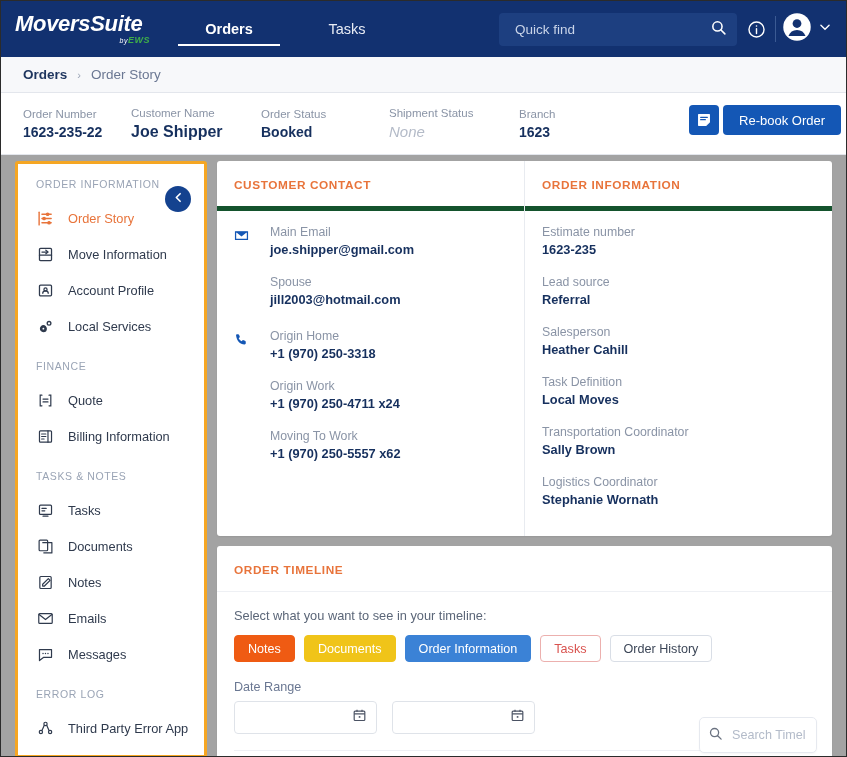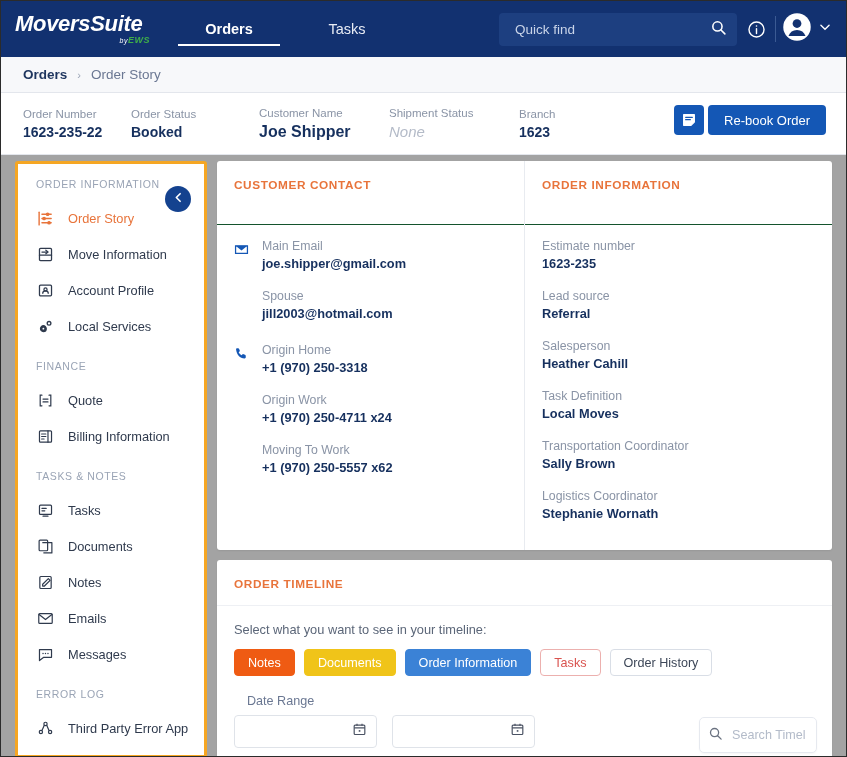--- a/index.html
+++ b/index.html
@@ -120,21 +120,21 @@
     display: flex; align-items: center;
     position: relative;
     padding-left: 22px;
   }
   .sum-field { display: flex; flex-direction: column; justify-content: center; }
   .sum-label { font-size: 11.5px; color: #8a94a6; margin-bottom: 4px; }
   .sum-value { font-size: 14px; color: #16305e; font-weight: bold; }
   .sum-value.big { font-size: 16px; }
   .sum-value.muted { font-size: 15px; color: #b4bbc8; font-style: italic; font-weight: normal; }
 
-  .sum-actions { position: absolute; right: 20px; top: 12px; display: flex; align-items: center; gap: 4px; }
+  .sum-actions { position: absolute; right: 5px; top: 12px; display: flex; align-items: center; gap: 4px; }
   .note-btn {
     width: 30px; height: 30px; border-radius: 4px;
     background: #1457b5;
     display: flex; align-items: center; justify-content: center;
     cursor: pointer;
   }
   .rebook-btn {
     height: 30px; padding: 0 16px;
     background: #1457b5; color: #fff;
     border: none; border-radius: 4px;
@@ -191,25 +191,25 @@
   .side-item.active .si-label { color: #e8743b; }
 
   
   .main { flex: 1; display: flex; flex-direction: column; gap: 10px; min-width: 0; }
   .cards-row { display: flex; gap: 0; background: #ffffff; border-radius: 3px; box-shadow: 0 1px 2px rgba(0,0,0,0.07); }
   .card { flex: 1; min-width: 0; }
   .card + .card { border-left: 1px solid #e8ebf0; }
   .card-head {
     font-size: 11.8px; letter-spacing: 0.6px;
     color: #e8743b; font-weight: bold;
-    padding: 17px 0 32px 17px;
-    border-bottom: 1px solid #14532d;
+    padding: 17px 0 14px 17px;
+    border-bottom: 5px solid #14532d;
   }
   .card-body { padding: 14px 17px 16px 17px; }
-  .kv-row { display: flex; gap: 12px; margin-bottom: 13px; }
+  .kv-row { display: flex; gap: 20px; margin-bottom: 13px; }
   .kv-icon { width: 16px; flex: none; padding-top: 3px; }
   .kv-text { min-width: 0; }
   .kv-label { font-size: 12.3px; color: #8a94a6; margin-bottom: 3px; }
   .kv-value { font-size: 12.8px; color: #16305e; font-weight: bold; }
 
   
   .timeline {
     background: #ffffff;
     border-radius: 3px;
     box-shadow: 0 1px 2px rgba(0,0,0,0.07);
@@ -228,21 +228,21 @@
   .chips { display: flex; gap: 9px; margin-bottom: 18px; }
   .chip {
     height: 27px; padding: 0 13px;
     border-radius: 4px;
     display: flex; align-items: center;
     font-size: 12.6px;
     cursor: pointer;
     border: 1px solid transparent;
     white-space: nowrap;
   }
-  .tl-daterange-label { font-size: 12.6px; color: #6a7792; margin-bottom: 7px; margin-left: 13px; }
+  .tl-daterange-label { font-size: 12.6px; color: #6a7792; margin-bottom: 7px; }
   .date-inputs { display: flex; gap: 15px; }
   .date-field {
     width: 143px; height: 33px;
     border: 1px solid #dfe3e9;
     border-radius: 4px;
     background: #fff;
     display: flex; align-items: center; justify-content: flex-end;
     padding-right: 9px;
     cursor: pointer;
   }
@@ -327,27 +327,27 @@
     <span class="bc-link">Orders</span>
     <span class="bc-sep">›</span>
     <span class="bc-cur">Order Story</span>
   </div>
 
   <div class="ordersum">
     <div class="sum-field" style="width:108px;">
       <span class="sum-label">Order Number</span>
       <span class="sum-value">1623-235-22</span>
     </div>
+    <div class="sum-field" style="width:130px;">
+      <span class="sum-label">Customer Name</span>
+      <span class="sum-value big">Joe Shipper</span>
+    </div>
     <div class="sum-field" style="width:128px;">
       <span class="sum-label">Order Status</span>
       <span class="sum-value">Booked</span>
-    </div>
-    <div class="sum-field" style="width:130px;">
-      <span class="sum-label">Customer Name</span>
-      <span class="sum-value big">Joe Shipper</span>
     </div>
     <div class="sum-field" style="width:130px;">
       <span class="sum-label">Shipment Status</span>
       <span class="sum-value muted">None</span>
     </div>
     <div class="sum-field" style="width:100px;">
       <span class="sum-label">Branch</span>
       <span class="sum-value">1623</span>
     </div>
 

